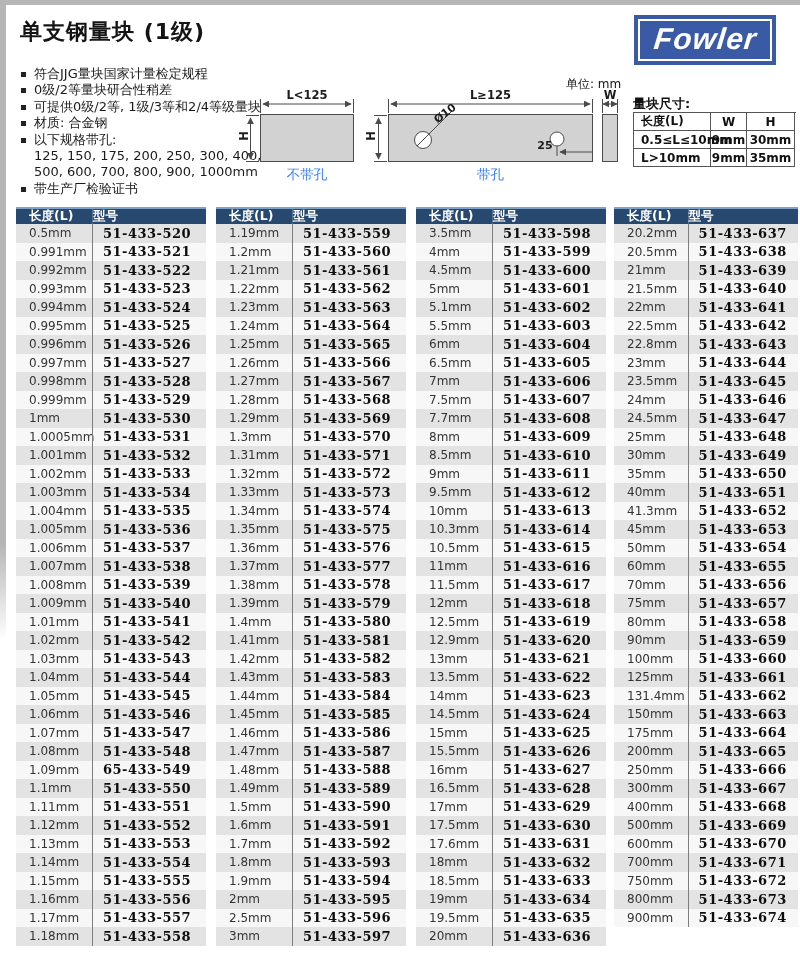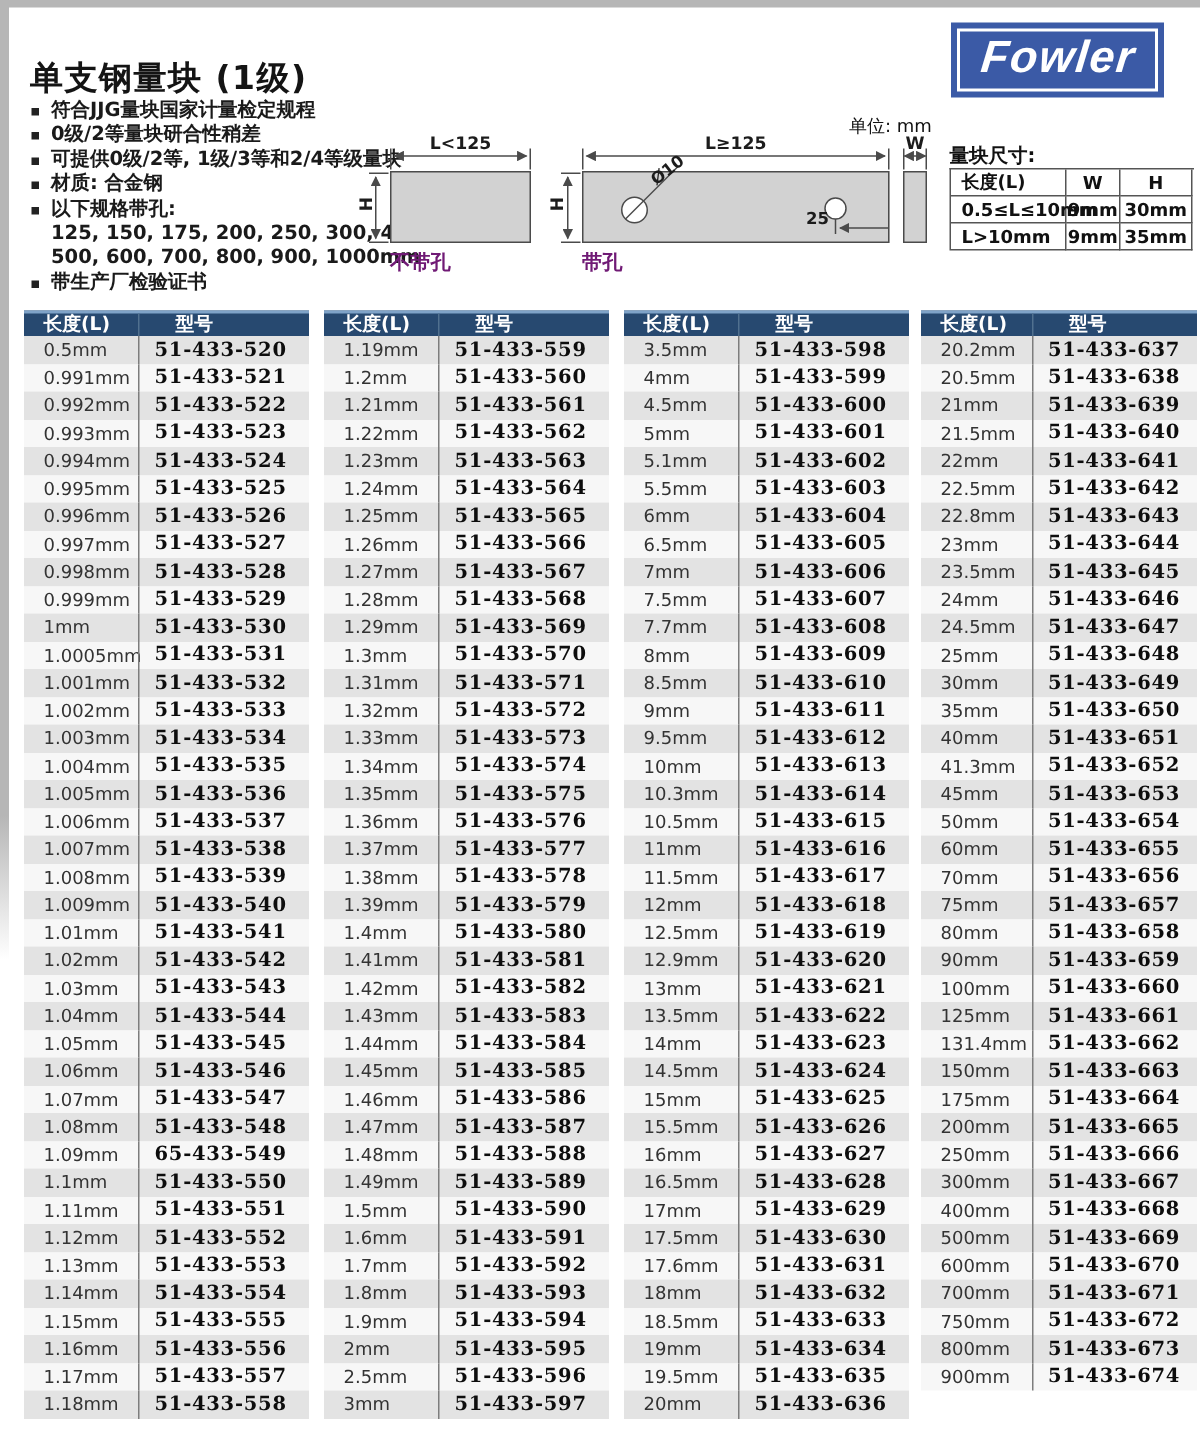--- a/index.html
+++ b/index.html
@@ -10,74 +10,74 @@
     font-family: "DejaVu Sans", sans-serif;
     overflow: hidden;
   }
   
   .scan-edge-top { position:absolute; left:0; top:0; width:800px; height:5px; background:#b6b6b6; }
   .scan-edge-left { position:absolute; left:0; top:0; width:6px; height:640px;
     background:linear-gradient(#b6b6b6 85%, rgba(182,182,182,0)); }
 
   .page-title {
     position:absolute; left:20px; top:17px;
-    font-size:22px; font-weight:bold; color:#141414; letter-spacing:1px;margin-top:20px;
+    font-size:22px; font-weight:bold; color:#141414; letter-spacing:1px;
   }
 
   
   .logo { position:absolute; left:634px; top:15px; width:142px; height:50px;
     background:#3b5aa6; display:flex; align-items:center; justify-content:center; }
   .logo-frame { position:absolute; inset:4px; border:2px solid #ffffff; }
   .logo-text { position:relative; color:#ffffff; font-weight:bold; font-style:italic;
     font-size:30px; letter-spacing:1px; font-family:"Liberation Sans", sans-serif;
     transform:skewX(-6deg); line-height:1; padding-bottom:3px; }
 
   
   .features { position:absolute; left:20px; top:66px; width:370px; list-style:none; }
-  .feat { position:relative; padding-left:14px; font-size:13px; font-weight:bold;
+  .feat { position:relative; padding-left:14px; font-size:13px; font-weight:normal;
     color:#1a1a1a; line-height:16.4px; white-space:nowrap; }
   .feat::before { content:""; position:absolute; left:1px; top:6px; width:5px; height:5px; background:#222; }
   .feat.no-bullet::before { display:none; }
 
   
   .block-rect { position:absolute; background:#d2d2d2; border:1px solid #4b4b4b; z-index:1; }
   .rectA { left:260px; top:114px; width:94px;  height:48px; }
   .rectB { left:388px; top:114px; width:205px; height:48px; }
   .rectS { left:602px; top:114px; width:16px;  height:48px; }
   .dims-svg { position:absolute; left:0; top:0; width:800px; height:205px; z-index:2; pointer-events:none; }
   .dim-label { position:absolute; z-index:3; font-size:11.5px; font-weight:bold; color:#1c1c1c; text-align:center; }
   .lblA   { left:260px; top:88px; width:94px; }
   .lblB   { left:388px; top:88px; width:205px; }
   .lblW   { left:598px; top:88px; width:24px; }
   .lblHA  { left:237px; top:129px; width:14px; transform:rotate(-90deg); }
   .lblHB  { left:364px; top:129px; width:14px; transform:rotate(-90deg); }
   .lblDia { left:428px; top:107px; width:34px; transform:rotate(-38deg); font-size:11px; }
   .lbl25  { left:532px; top:139px; width:26px; font-size:11px; }
-  .caption { position:absolute; z-index:3; font-size:13.5px; font-weight:bold; color:#701a75; }
+  .caption { position:absolute; z-index:3; font-size:13.5px; font-weight:normal; color:#3b82f6; text-align:center; }
   .capA { left:260px; top:166px; width:94px; }
   .capB { left:388px; top:166px; width:205px; }
   .unit-label { position:absolute; left:566px; top:76px; font-size:12px; font-weight:normal; color:#111; }
 
   
   .size-title { position:absolute; left:633px; top:95px; font-size:13px; font-weight:bold; color:#111; }
   .size-table { position:absolute; left:633px; top:112px; width:163px;
     border:1px solid #555; border-right:none; border-bottom:none;
     display:grid; grid-template-columns:77px 36px 48px; }
   .size-cell { border-right:1px solid #555; border-bottom:1px solid #555;
     height:18px; font-size:12px; font-weight:bold; color:#111;
     display:flex; align-items:center; justify-content:center; }
   .size-cell.first { justify-content:flex-start; padding-left:7px; }
 
   
   .cat { position:absolute; top:207px; width:190px; }
   .cat-0 { left:16px; }  .cat-1 { left:216px; }  .cat-2 { left:416px; }  .cat-3 { left:614px; width:184px; }
   .cat-header { display:flex; height:17px; background:#274970; border-top:2px solid #7fa3c8;
     color:#fff; font-size:12.5px; font-weight:bold; align-items:center; }
   .h-len { width:40%; padding-left:13px; }
-  .h-model { width:60%; padding-left:24px; border-left:1px solid #51718f; height:100%; display:flex; align-items:center; }
+  .h-model { width:60%; padding-left:0; border-left:1px solid #51718f; height:100%; display:flex; align-items:center; }
   .cat-row { display:flex; height:18.5px; align-items:stretch; }
   .cat-row:nth-child(odd)  { background:#e3e3e3; }
   .cat-row:nth-child(even) { background:#f7f7f7; }
   .c-len { width:40%; padding-left:13px; font-size:12px; color:#333; display:flex; align-items:center; }
   .c-model { width:60%; padding-left:10px; border-left:1px solid #7d7d7d;
     font-family:"DejaVu Serif", serif; font-weight:bold; font-size:13px; color:#0d0d0d;
     letter-spacing:0.5px; display:flex; align-items:center; }
 </style>
 </head>
 <body>

